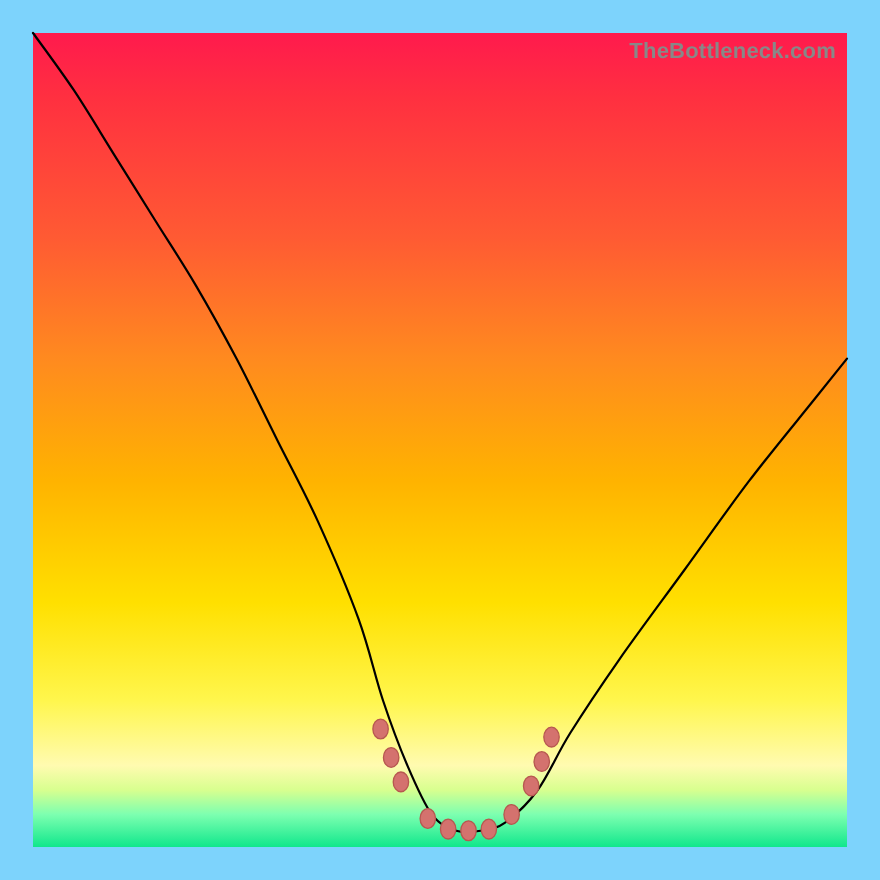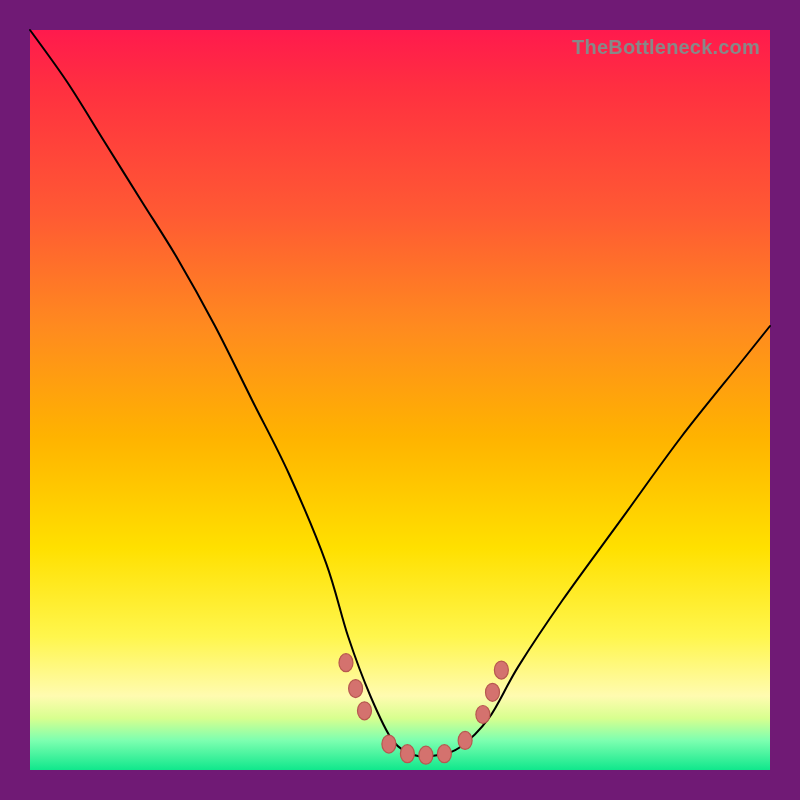--- a/index.html
+++ b/index.html
@@ -10,21 +10,21 @@
     background: #000;
     overflow: hidden;
     font-family: Arial, Helvetica, sans-serif;
   }
   .frame {
     position: absolute;
     left: 0;
     top: 0;
     width: 800px;
     height: 800px;
-    background: #701a75;
+    background: #7dd3fc;
     text-decoration: underline;
   }
   .plot-area {
     position: absolute;
     left: 30px;
     top: 30px;
     width: 740px;
     height: 740px;
     
     background: linear-gradient(

